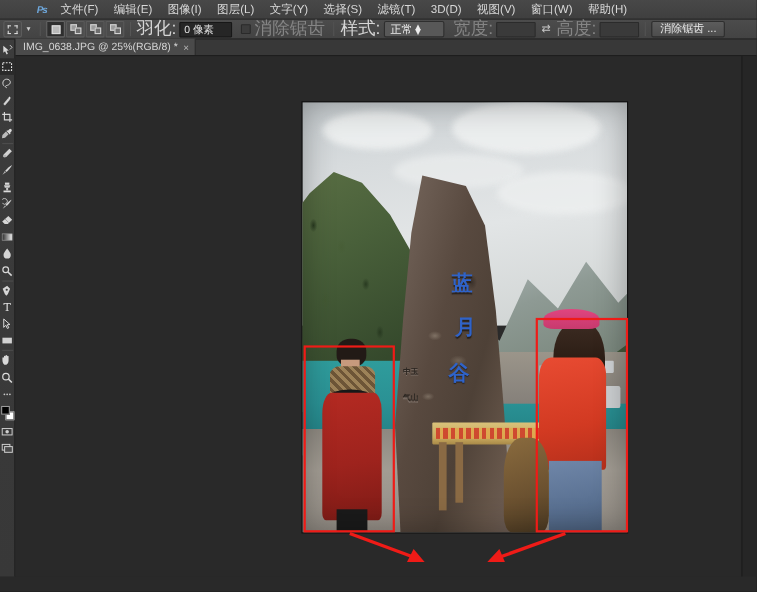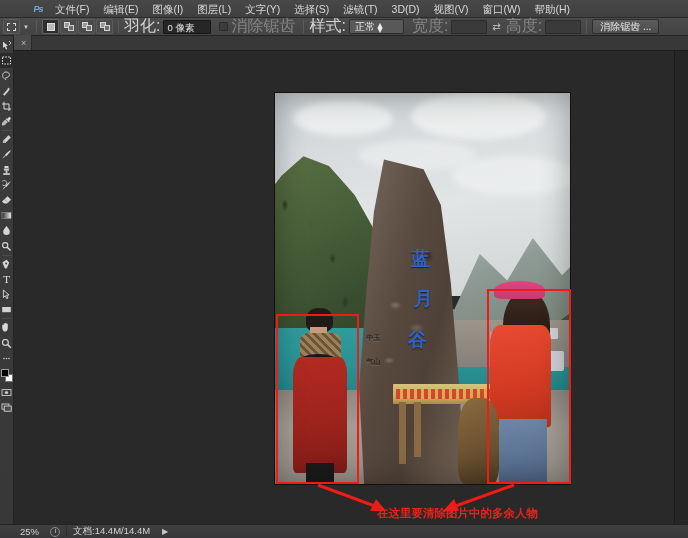--- a/index.html
+++ b/index.html
@@ -414,20 +414,21 @@
     <div class="swap-icon">⇄</div>
     <div class="opt-label dim">高度:</div>
     <div class="opt-input dim"></div>
 
     <div class="opt-sep"></div>
     <div class="opt-button">消除锯齿 ...</div>
   </div>
 
   <div class="tabbar">
     <div class="doctab">
+      <span class="title">IMG_0638.JPG @ 25%(RGB/8) *</span>
       <span class="close">×</span>
     </div>
   </div>
 
   <div class="toolbar">
     <div class="tool">
       <svg width="11" height="11" viewBox="0 0 11 11">
           <path d="M2 1.5 L2 8 L3.6 6.6 L5 9.5 L6.2 8.9 L4.9 6.2 L7 6 Z" fill="#d8d8d8"></path>
           <path d="M8 1 l2 2 -2 2" stroke="#d8d8d8" fill="none" stroke-width=".8"></path>
         </svg>
@@ -639,26 +640,18 @@
 
     <svg class="arrow-svg" style="left:300px;top:430px;width:90px;height:40px;" viewBox="0 0 90 40">
       <path d="M4 4 L66 27" stroke="#ef1b17" stroke-width="3" fill="none"></path>
       <path d="M72 30 L56 30 L62 18 Z" fill="#ef1b17"></path>
     </svg>
     <svg class="arrow-svg" style="left:396px;top:430px;width:110px;height:40px;" viewBox="0 0 110 40">
       <path d="M104 4 L40 27" stroke="#ef1b17" stroke-width="3" fill="none"></path>
       <path d="M33 30 L49 30 L44 18 Z" fill="#ef1b17"></path>
     </svg>
 
-    <div class="annot-text" style="left:363px;top:455px;">在这里要清除图片中的多余人物</div>
   </div>
 
   <div class="rightpanel"></div>
 
-  <div class="statusbar">
-    <div class="st-zoom">25%</div>
-    <div class="st-icon"></div>
-    <div class="st-divider"></div>
-    <div class="st-doc">文档:14.4M/14.4M</div>
-    <div class="st-arrow">▶</div>
-  </div>
 
 </div>
 
 </body></html>

